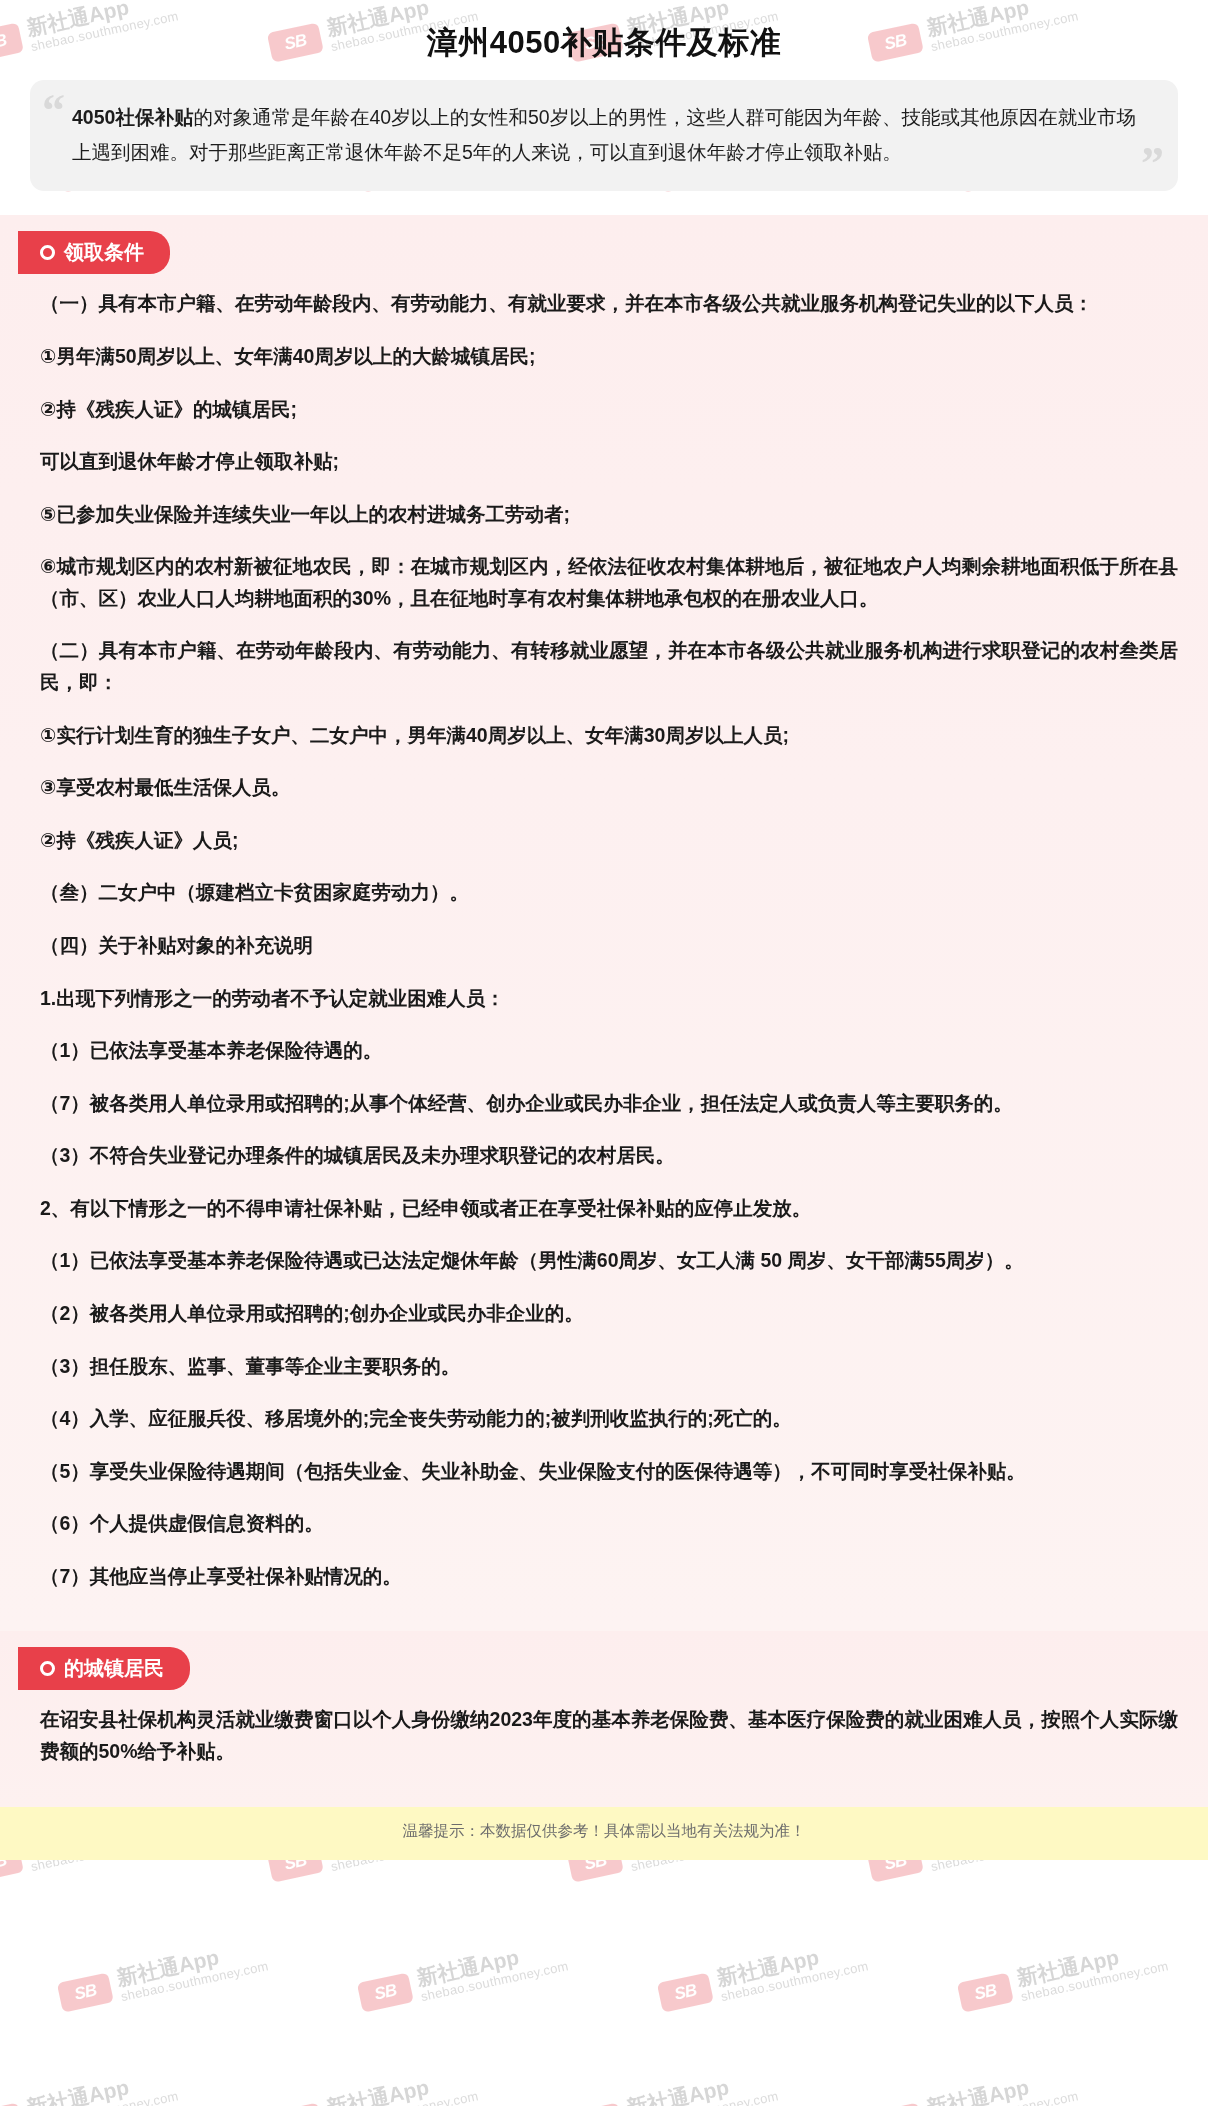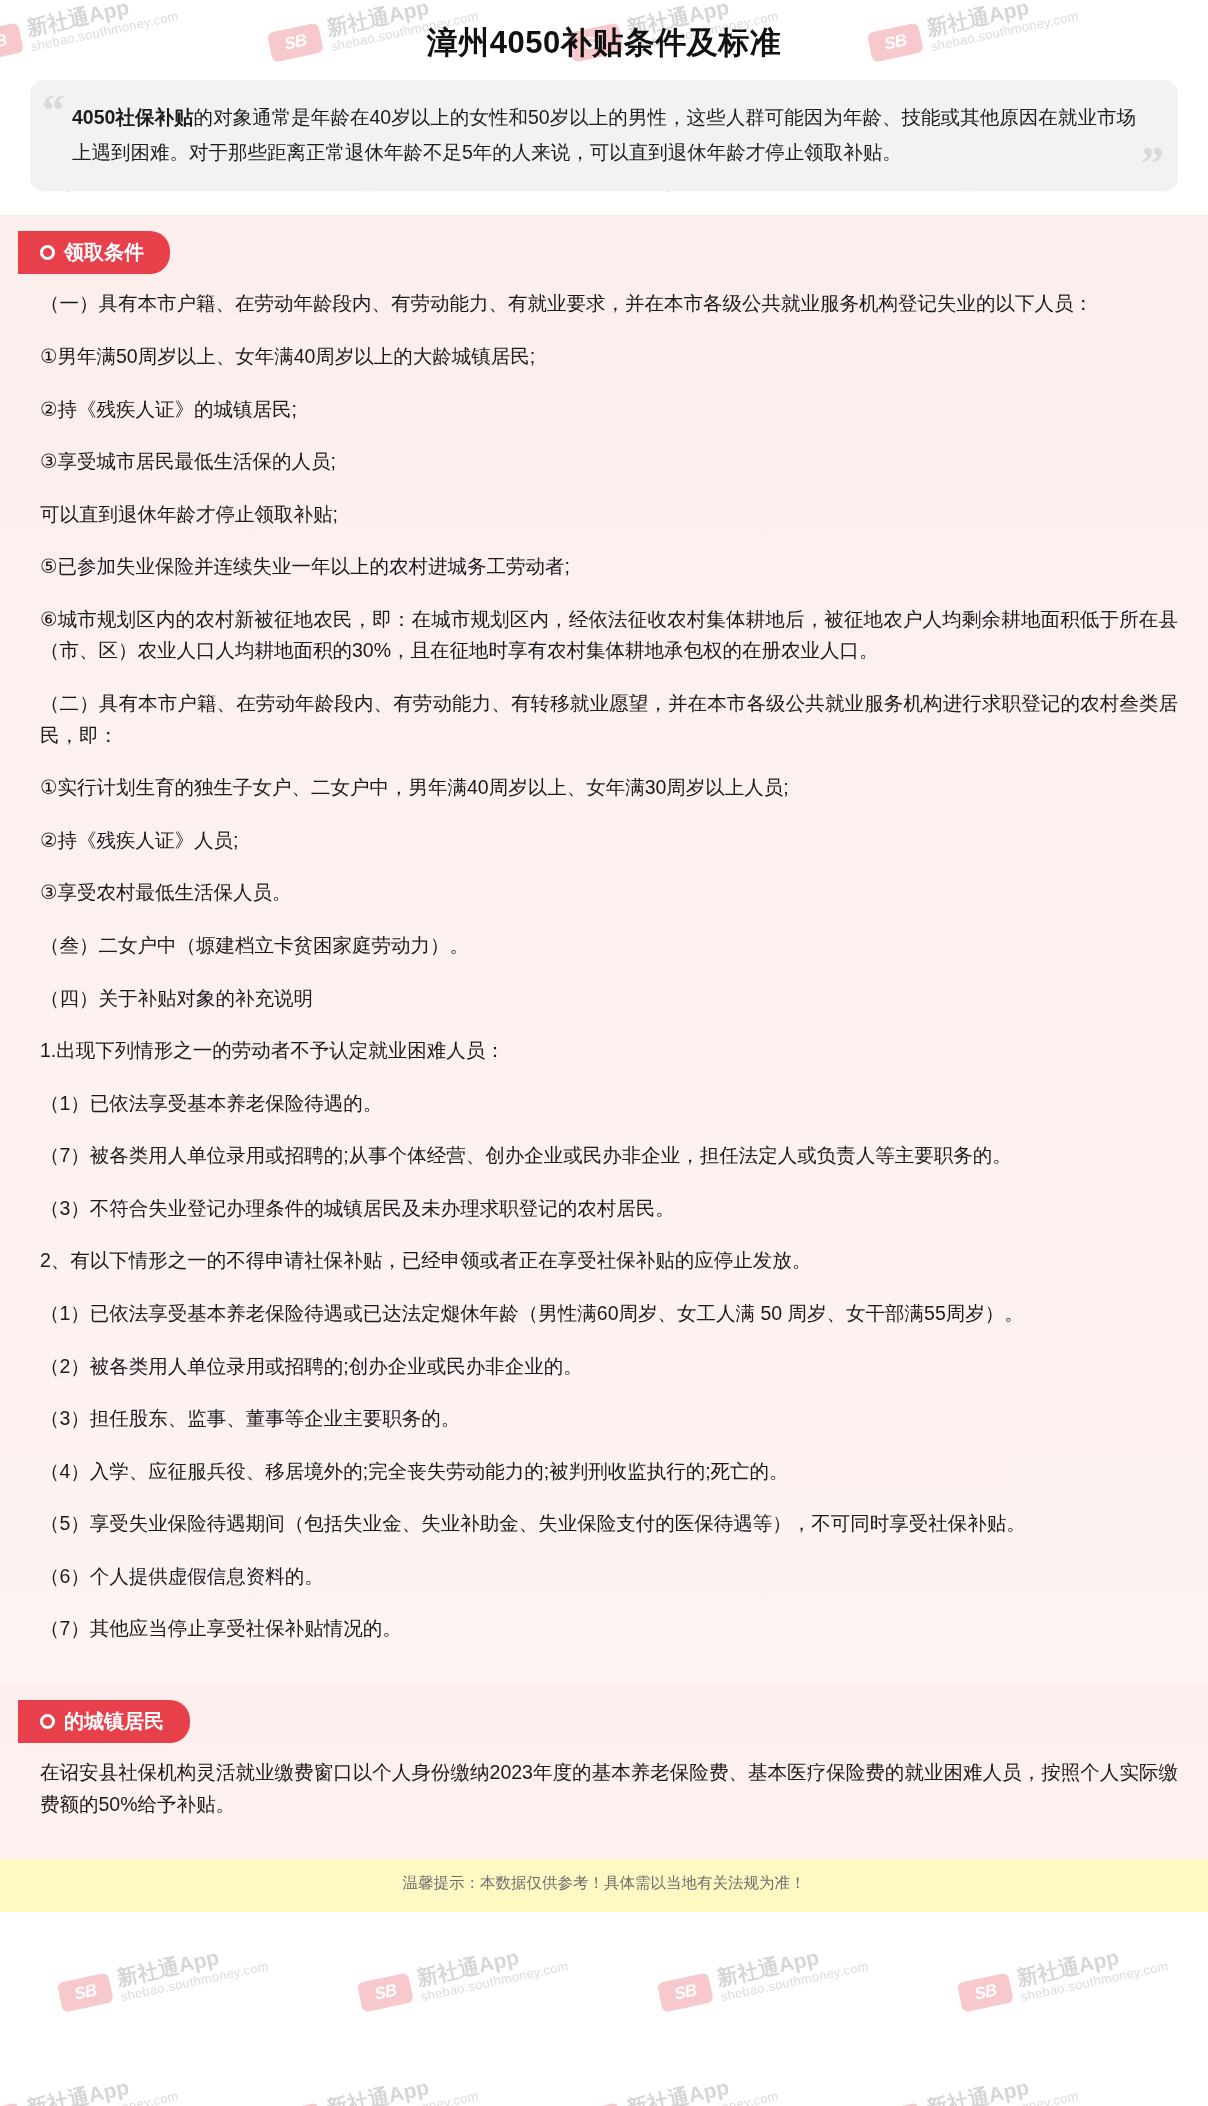--- a/index.html
+++ b/index.html
@@ -142,20 +142,21 @@
     width: 15px;
     height: 15px;
     border-radius: 50%;
     border: 3px solid #ffffff;
     box-sizing: border-box;
     background: #e8404a;
     display: inline-block;
   }
   .body-text {
     padding: 0 30px;
+    font-weight: bold;
   }
   .body-text p {
     margin: 0 0 21px 0;
     font-size: 19.5px;
     line-height: 1.62;
     color: #1a1a1a;
     text-align: justify;
     text-indent: 0;
   }
   .body-text p.indent {
@@ -670,28 +671,27 @@
 
   <div class="section">
     <div class="sec-head">
       <span class="dot"></span>
       <span>领取条件</span>
     </div>
     <div class="body-text" id="sec0-body">
         <p class="indent">（一）具有本市户籍、在劳动年龄段内、有劳动能力、有就业要求，并在本市各级公共就业服务机构登记失业的以下人员：</p>
         <p class="indent">①男年满50周岁以上、女年满40周岁以上的大龄城镇居民;</p>
         <p class="indent">②持《残疾人证》的城镇居民;</p>
-        <p class="indent">③享受城市居民最低生活保的人员;</p>
         <p class="indent">可以直到退休年龄才停止领取补贴;</p>
         <p class="indent">⑤已参加失业保险并连续失业一年以上的农村进城务工劳动者;</p>
         <p class="indent">⑥城市规划区内的农村新被征地农民，即：在城市规划区内，经依法征收农村集体耕地后，被征地农户人均剩余耕地面积低于所在县（市、区）农业人口人均耕地面积的30%，且在征地时享有农村集体耕地承包权的在册农业人口。</p>
         <p class="indent">（二）具有本市户籍、在劳动年龄段内、有劳动能力、有转移就业愿望，并在本市各级公共就业服务机构进行求职登记的农村叁类居民，即：</p>
         <p class="indent">①实行计划生育的独生子女户、二女户中，男年满40周岁以上、女年满30周岁以上人员;</p>
+        <p class="indent">③享受农村最低生活保人员。</p>
         <p class="indent">②持《残疾人证》人员;</p>
-        <p class="indent">③享受农村最低生活保人员。</p>
         <p class="indent">（叁）二女户中（塬建档立卡贫困家庭劳动力）。</p>
         <p class="indent">（四）关于补贴对象的补充说明</p>
         <p class="indent">1.出现下列情形之一的劳动者不予认定就业困难人员：</p>
         <p class="indent">（1）已依法享受基本养老保险待遇的。</p>
         <p class="indent">（7）被各类用人单位录用或招聘的;从事个体经营、创办企业或民办非企业，担任法定人或负责人等主要职务的。</p>
         <p class="indent">（3）不符合失业登记办理条件的城镇居民及未办理求职登记的农村居民。</p>
         <p class="indent">2、有以下情形之一的不得申请社保补贴，已经申领或者正在享受社保补贴的应停止发放。</p>
         <p class="indent">（1）已依法享受基本养老保险待遇或已达法定煺休年龄（男性满60周岁、女工人满 50 周岁、女干部满55周岁）。</p>
         <p class="indent">（2）被各类用人单位录用或招聘的;创办企业或民办非企业的。</p>
         <p class="indent">（3）担任股东、监事、董事等企业主要职务的。</p>

